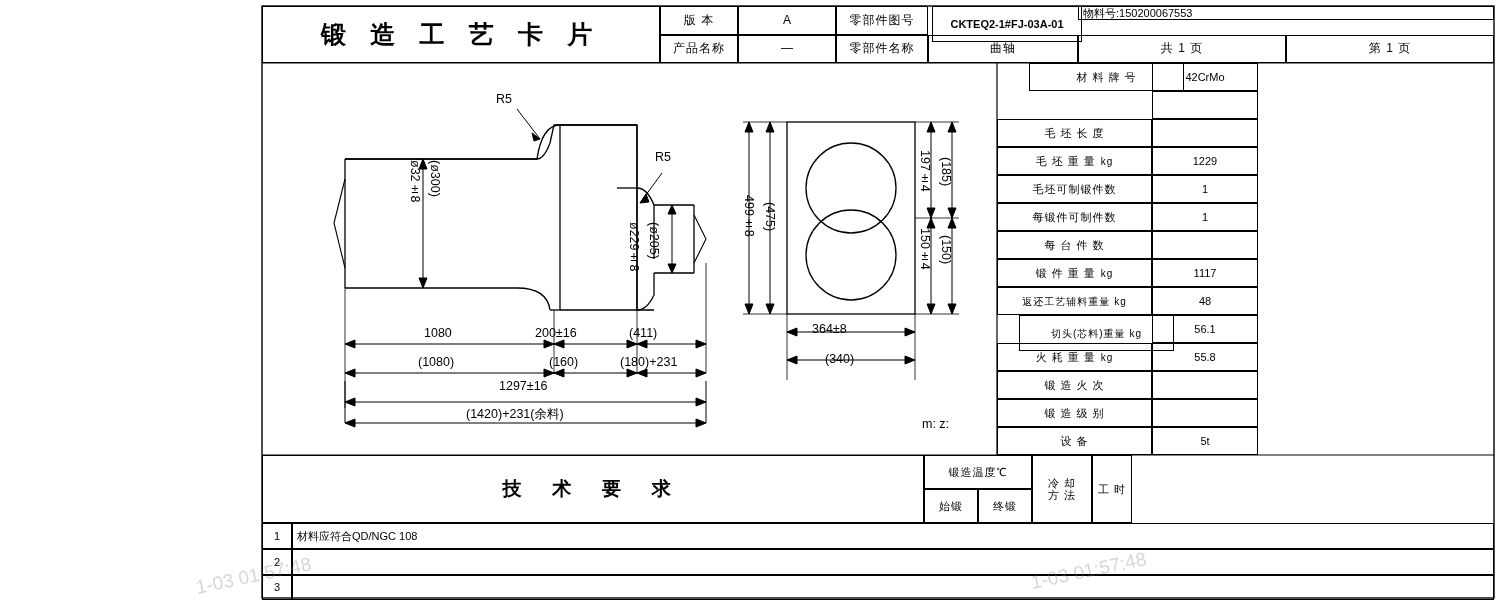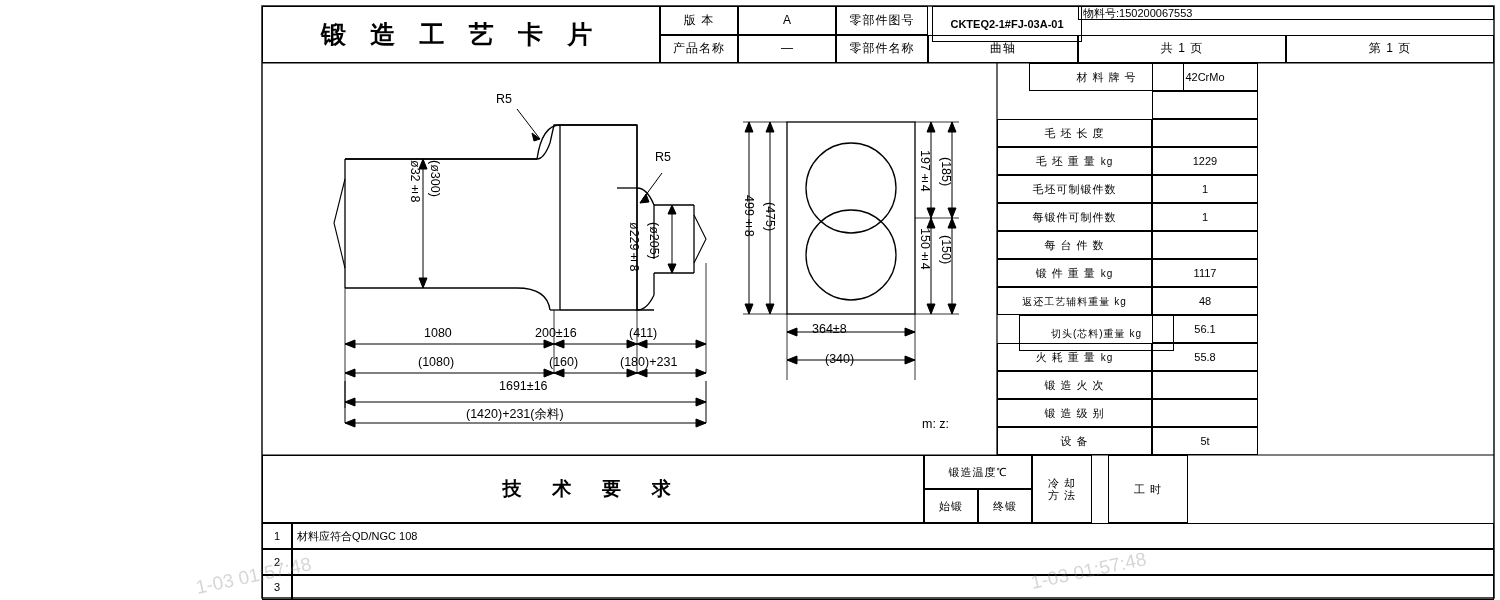--- a/index.html
+++ b/index.html
@@ -164,21 +164,21 @@
   <div class="cell techtitle" style="left:262px; top:455px; width:662px; height:68px;">技  术  要  求</div>
 
   <div class="cell cn small" style="left:924px; top:455px; width:108px; height:34px;">锻造温度℃</div>
   <div class="cell cn small" style="left:924px; top:489px; width:54px; height:34px;">始锻</div>
   <div class="cell cn small" style="left:978px; top:489px; width:54px; height:34px;">终锻</div>
 
   <div class="cell cn small" style="left:1032px; top:455px; width:60px; height:68px; flex-direction:column;">
     <span>冷  却</span>
     <span>方  法</span>
   </div>
-  <div class="cell cn small" style="left:1092px; top:455px; width:80px; height:68px;margin-left:16px;">工 时</div>
+  <div class="cell cn small" style="left:1092px; top:455px; width:40px; height:68px;">工 时</div>
 
   <div class="cell small" style="left:262px; top:523px; width:30px; height:26px;">1</div>
   <div class="cell small left" style="left:292px; top:523px; width:1202px; height:26px;">材料应符合QD/NGC 108</div>
 
   <div class="cell small" style="left:262px; top:549px; width:30px; height:26px;">2</div>
   <div class="cell small left" style="left:292px; top:549px; width:1202px; height:26px;"></div>
 
   <div class="cell small" style="left:262px; top:575px; width:30px; height:25px;">3</div>
   <div class="cell small left" style="left:292px; top:575px; width:1202px; height:25px;"></div>
 
@@ -310,21 +310,21 @@
 
   <div class="dimtxt" style="left:424px; top:326px;">1080</div>
   <div class="dimtxt" style="left:418px; top:355px;">(1080)</div>
 
   <div class="dimtxt" style="left:535px; top:326px;">200±16</div>
   <div class="dimtxt" style="left:549px; top:355px;">(160)</div>
 
   <div class="dimtxt" style="left:629px; top:326px;">(411)</div>
   <div class="dimtxt" style="left:620px; top:355px;">(180)+231</div>
 
-  <div class="dimtxt" style="left:499px; top:379px;">1691±16</div>
+  <div class="dimtxt" style="left:499px; top:379px;">1297±16</div>
   <div class="dimtxt" style="left:466px; top:406px;">(1420)+231(余料)</div>
 
   <svg width="300" height="360" style="left:735px; top:110px;">
 
     <rect x="52" y="12" width="128" height="192" fill="none" stroke="#000" stroke-width="1.3"></rect>
 
     <circle cx="116" cy="78" r="45" fill="none" stroke="#000" stroke-width="1.3"></circle>
     <circle cx="116" cy="145" r="45" fill="none" stroke="#000" stroke-width="1.3"></circle>
 
     <g stroke="#000" stroke-width="1" fill="#000">

